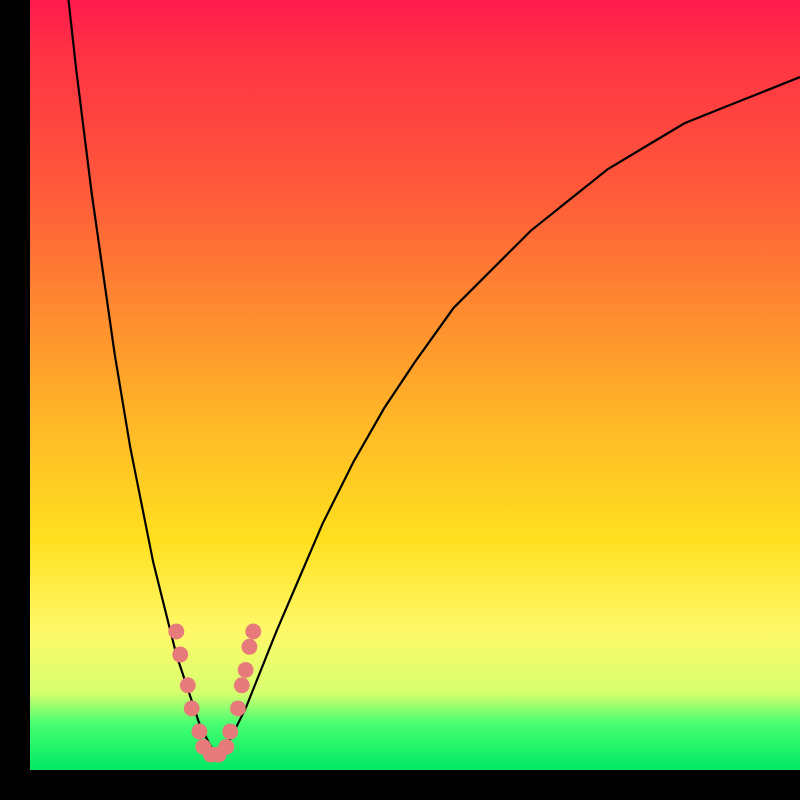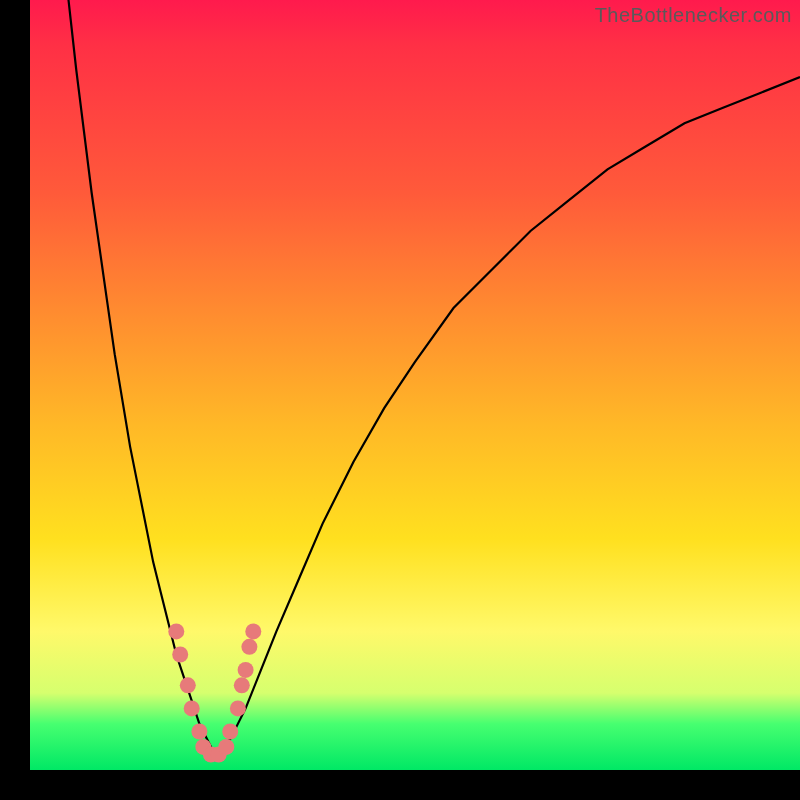--- a/index.html
+++ b/index.html
@@ -63,21 +63,20 @@
   .dot {
     fill: #e77a7a;
     stroke: none;
   }
 </style>
 </head>
 <body>
 
 <div class="frame">
   <div class="plot">
-    <div class="attrib">TheBottlenecker.com</div>
     <svg class="curves" viewBox="0 0 770 770" preserveAspectRatio="none">
       <path id="left-branch" class="curve" d="M38.5 0.0 L46.2 69.3 L53.9 130.9 L61.6 192.5 L69.3 246.4 L77.0 300.3 L84.7 354.2 L92.4 400.4 L100.1 446.6 L107.8 485.1 L115.5 523.6 L123.2 562.1 L130.9 592.9 L138.6 623.7 L146.3 654.5 L154.0 677.6 L161.7 700.7 L169.4 723.8 L177.1 739.2 L184.8 754.6 "></path>
       <path id="right-branch" class="curve" d="M184.8 754.6 L200.2 739.2 L215.6 708.4 L231.0 669.9 L246.4 631.4 L269.5 577.5 L292.6 523.6 L323.4 462.0 L354.2 408.1 L385.0 361.9 L423.5 308.0 L462.0 269.5 L500.5 231.0 L539.0 200.2 L577.5 169.4 L616.0 146.3 L654.5 123.2 L693.0 107.8 L731.5 92.4 L770.0 77.0 "></path>
       <g id="dots">
           <circle cx="146.3" cy="631.4" r="8" class="dot"></circle>
           <circle cx="150.2" cy="654.5" r="8" class="dot"></circle>
           <circle cx="157.8" cy="685.3" r="8" class="dot"></circle>
           <circle cx="161.7" cy="708.4" r="8" class="dot"></circle>
           <circle cx="169.4" cy="731.5" r="8" class="dot"></circle>
           <circle cx="173.3" cy="746.9" r="8" class="dot"></circle>

